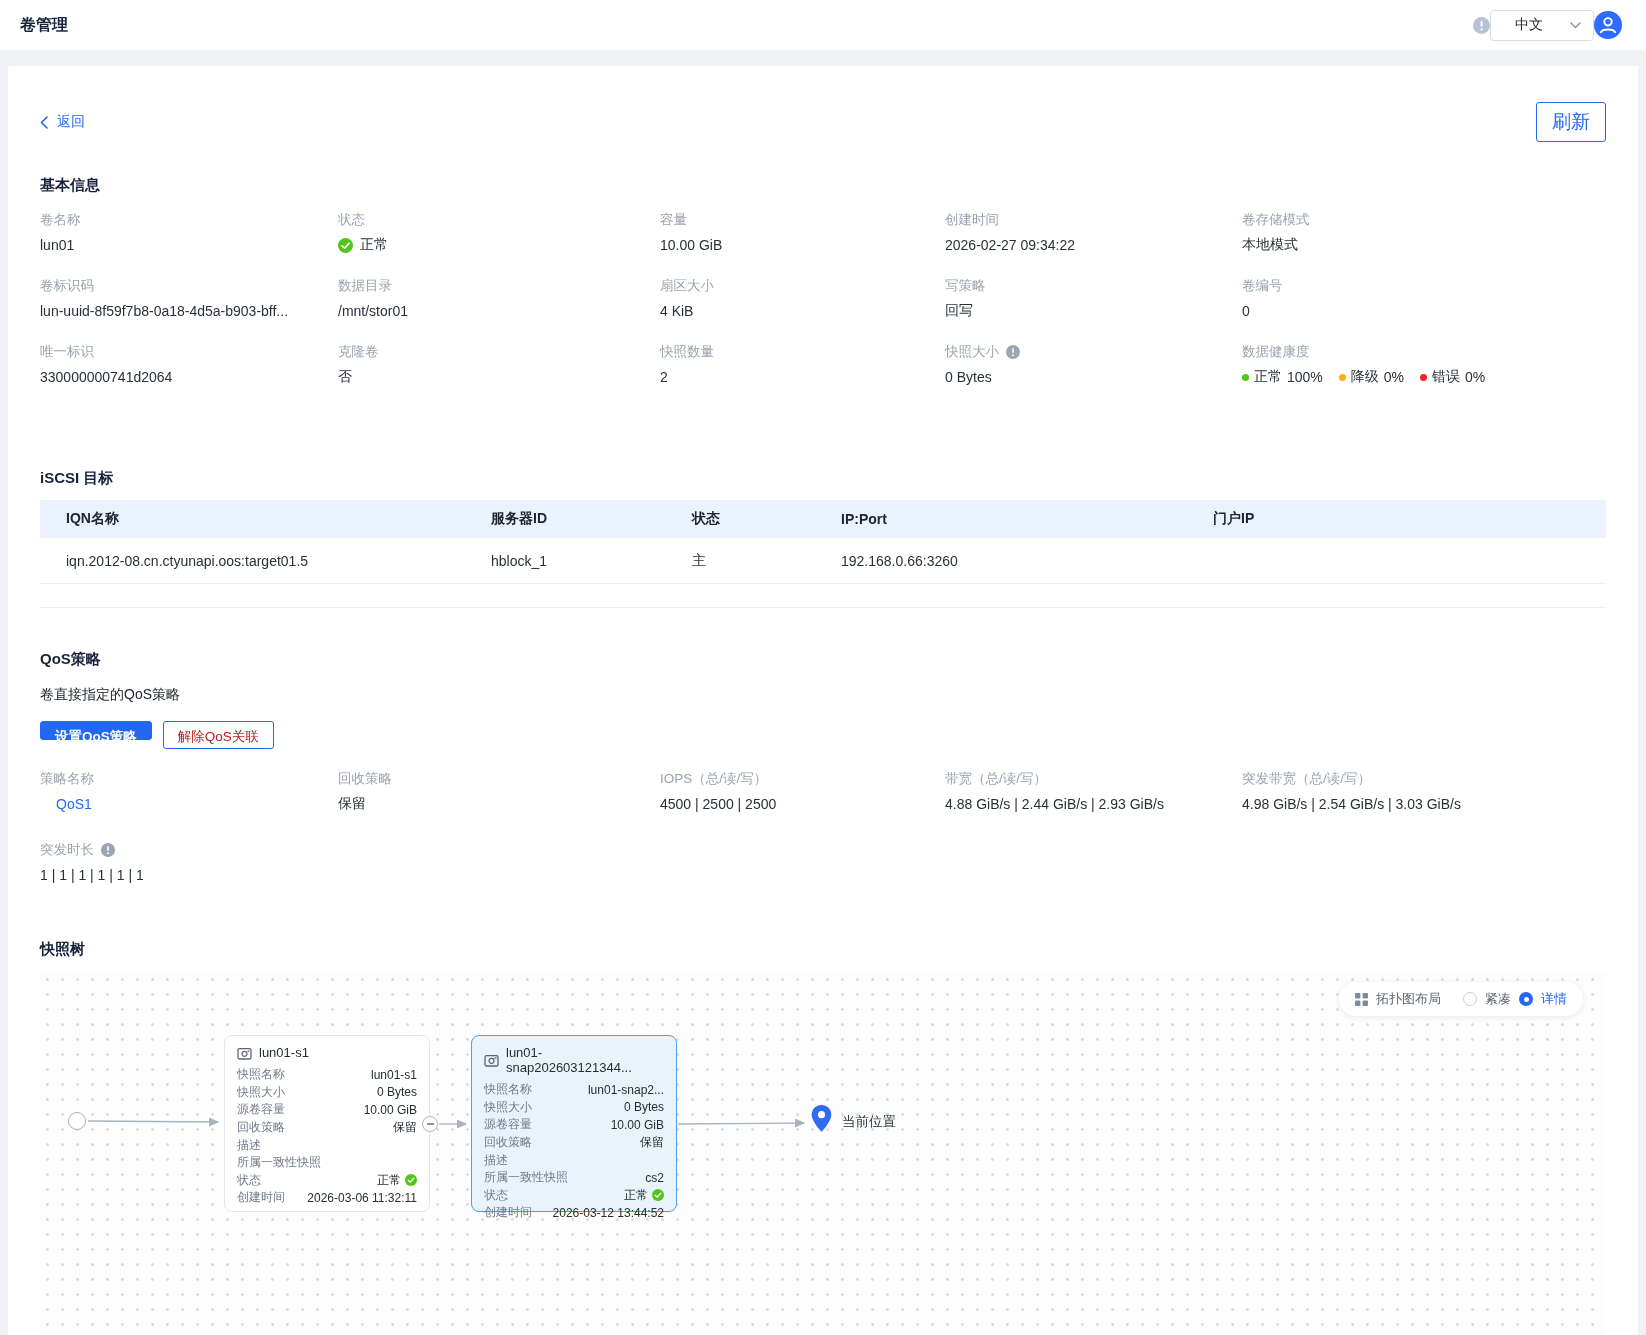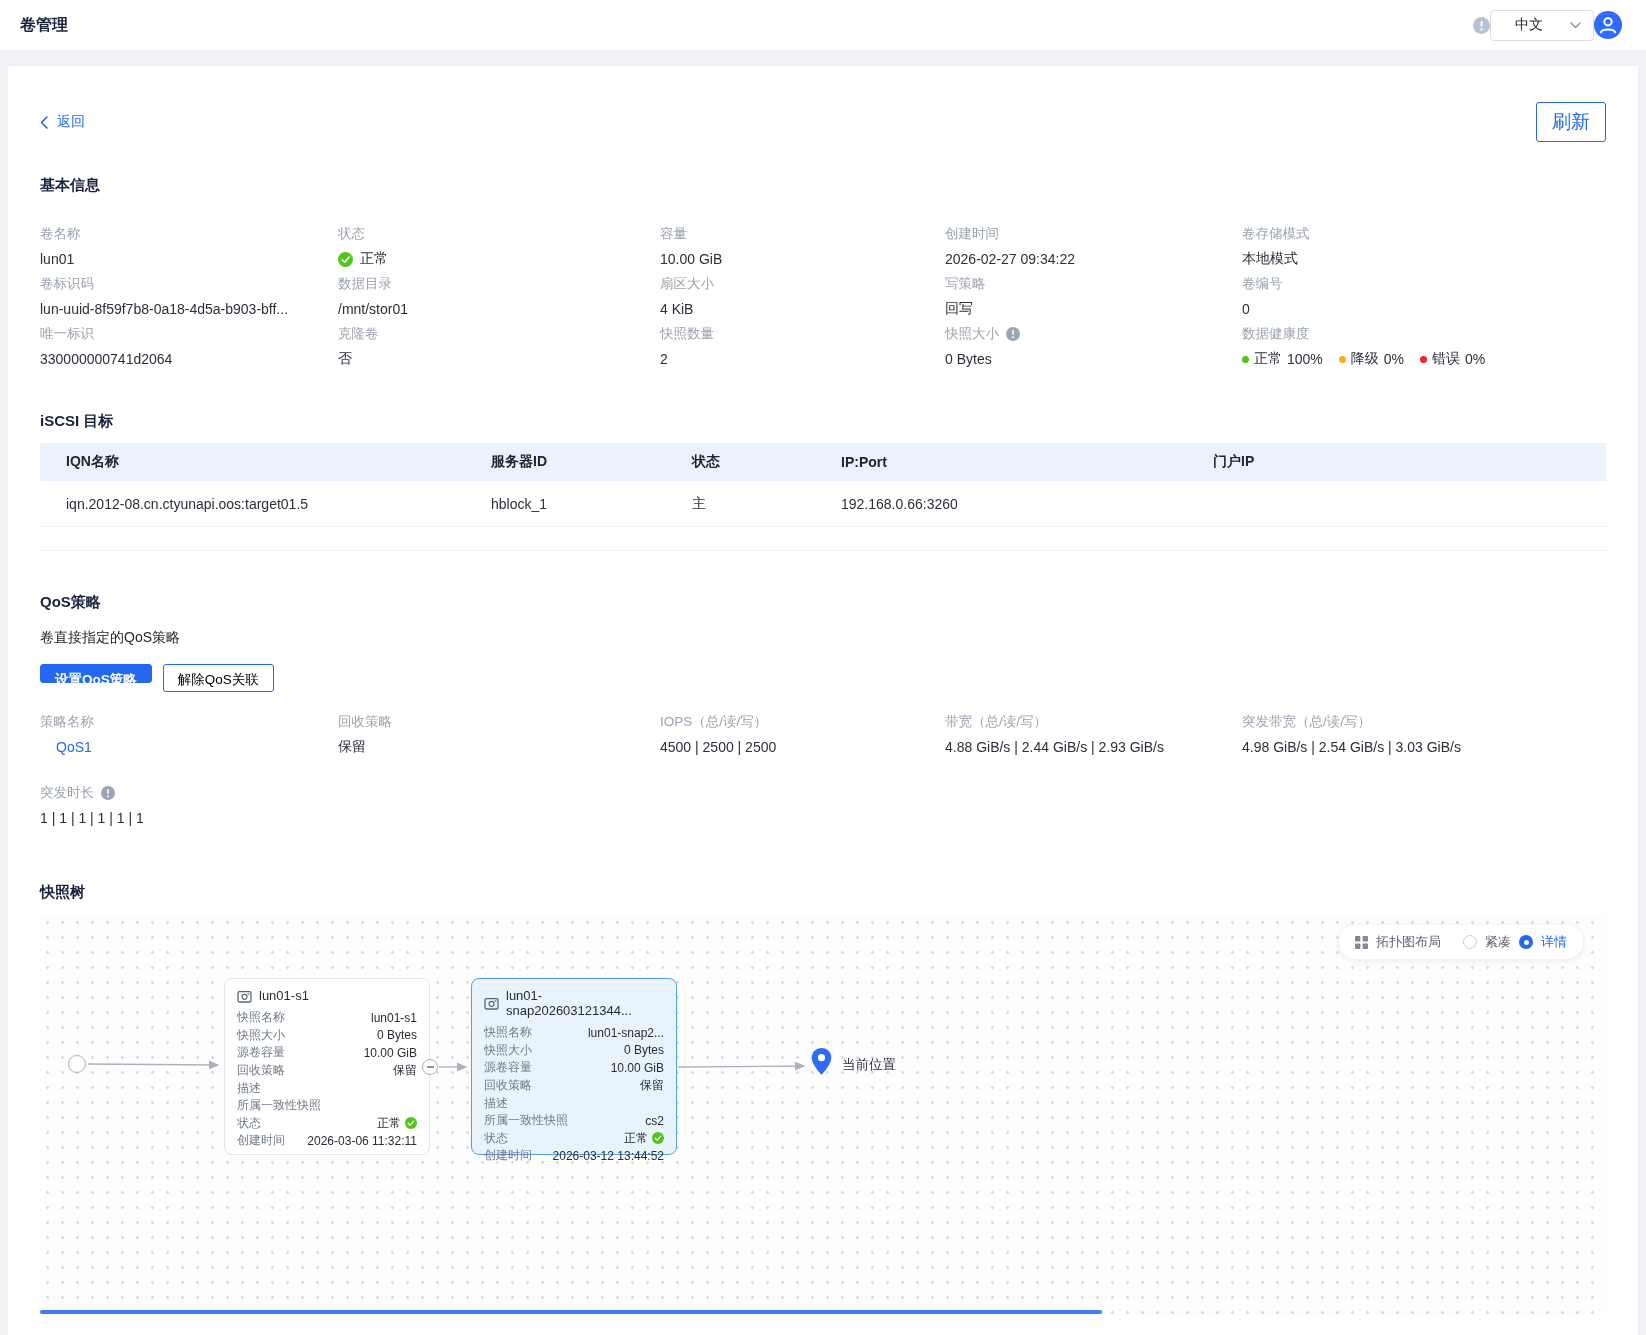--- a/index.html
+++ b/index.html
@@ -31,28 +31,28 @@
   }
   .topline { display: flex; justify-content: space-between; align-items: center; }
   .back-link { display: inline-flex; align-items: center; gap: 9px; color: #2468f2; font-size: 14px; cursor: pointer; }
   .refresh-btn {
     border: 1px solid #2468f2; color: #2468f2; background: #fff;
     font-size: 19px; padding: 6px 15px; border-radius: 3px; cursor: pointer;
     font-family: inherit;
   }
   .sec-title { font-size: 15px; font-weight: 700; color: #17233d; }
   .mt-basic { margin-top: 34px; }
-  .mt-iscsi { margin-top: 44px; }
+  .mt-iscsi { margin-top: 83px; }
   .mt-qos   { margin-top: 42px; }
   .mt-tree  { margin-top: 56px; }
 
   
   .fgrid {
     display: grid; grid-template-columns: 298px 322px 285px 297px 1fr;
-    row-gap: 7px; margin-top: 30px;
+    row-gap: 23px; margin-top: 16px;
   }
   .lbl { font-size: 13.5px; color: #9ba3b0; display: flex; align-items: center; gap: 7px; height: 17px; }
   .val { font-size: 14px; color: #2a3039; margin-top: 8px; display: flex; align-items: center; gap: 7px; height: 18px; }
   .link { color: #2468f2; cursor: pointer; margin-left: 16px; }
   .health-group { display: inline-flex; align-items: center; gap: 5px; margin-right: 9px; }
   .dot { width: 7px; height: 7px; border-radius: 50%; display: inline-block; }
   .inf { display: inline-flex; }
 
   
   .tbl { margin-top: 12px; }
@@ -62,21 +62,21 @@
   .c1 { width: 451px; padding-left: 26px; } .c2 { width: 201px; } .c3 { width: 149px; } .c4 { width: 372px; } .c5 { flex: 1; }
 
   
   .qos-sub { margin-top: 17px; font-size: 14px; color: #21262e; }
   .qos-btns { margin-top: 17px; display: flex; gap: 11px; }
   .btn-primary {
     background: #2468f2; color: #fff; border: 1px solid #2468f2; border-radius: 3px;
     font-size: 13.5px; font-weight: 700; padding: 6px 14px; cursor: pointer; font-family: inherit; height: 19px;
   }
   .btn-outline {
-    background: #fff; color: #000000; border: 1px solid #2468f2; border-radius: 3px;
+    background: #fff; color: #b91c1c; border: 1px solid #2468f2; border-radius: 3px;
     font-size: 13.5px; padding: 6px 14px; cursor: pointer; font-family: inherit; height: 28px;
   }
   .qgrid { row-gap: 28px; margin-top: 21px; }
 
   
   .canvas {
     position: relative; margin-top: 13px; height: 400px;
     background-color: #fdfdfe;
     background-image: radial-gradient(circle, #d7dce4 1.3px, transparent 1.5px);
     background-size: 15px 15px;

